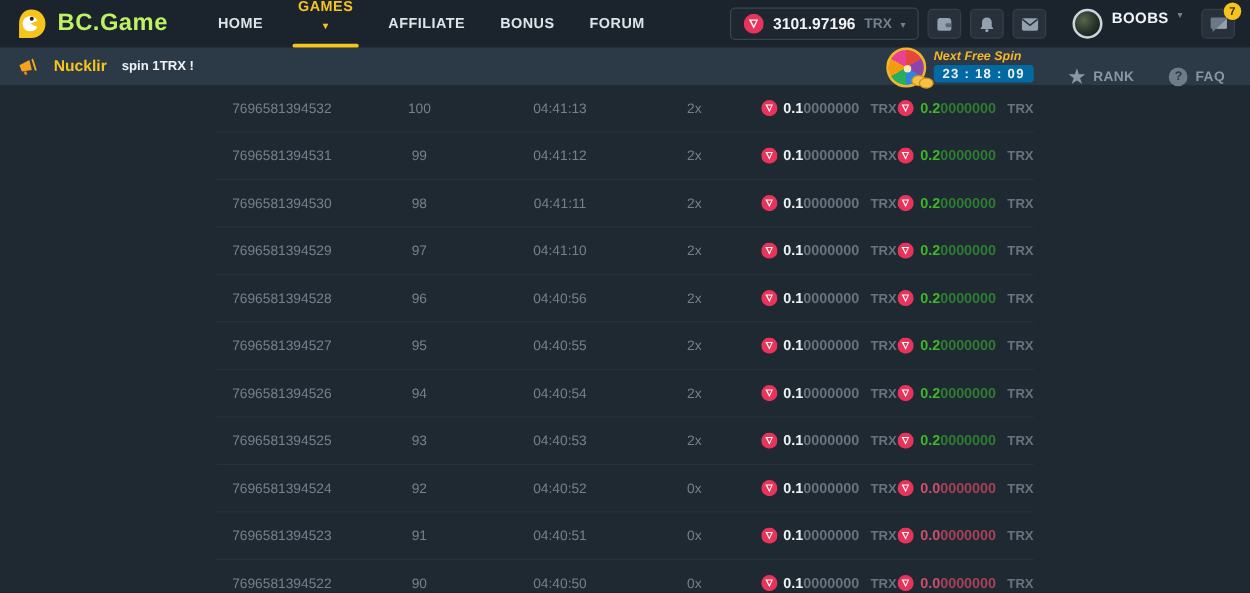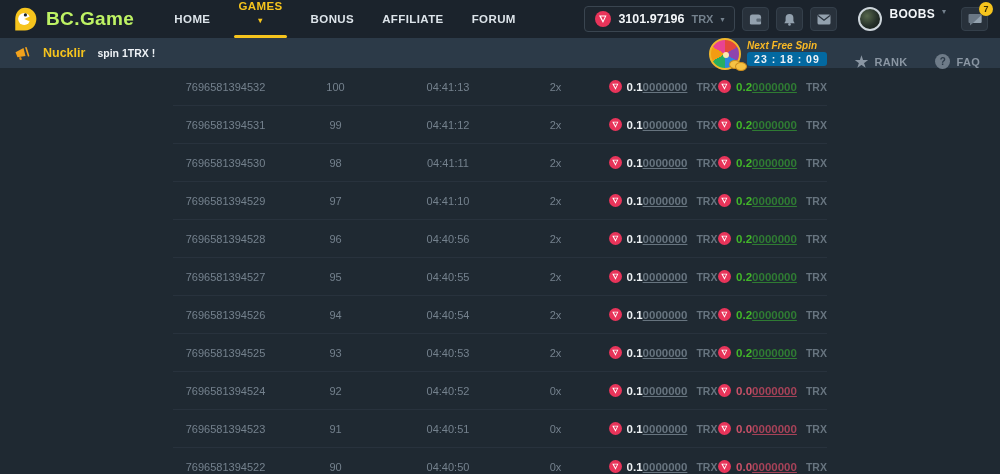--- a/index.html
+++ b/index.html
@@ -58,21 +58,21 @@
 
   
   .main { height:406px; background:#1f2932; }
   .bets-table { width:654px; margin:0 auto; }
   .row { display:grid; grid-template-columns:105px 115px 110px 105px 110px 109px;
          height:38px; align-items:center; border-bottom:1px solid #28323d; cursor:pointer; }
   .cell { text-align:center; font-size:11px; color:#74818d; }
   .money { display:flex; align-items:center; justify-content:center; gap:5px; }
   .amt { font-size:11.5px; font-weight:bold; }
   .amt b { color:#eef2f5; font-weight:bold; }
-  .amt .dim { color:#67747f; font-weight:bold;text-decoration:underline; }
+  .amt .dim { color:#67747f; font-weight:bold; }
   .payout.win b { color:#42b629; }
   .payout.win .dim { color:#2f7b33; }
   .payout.loss b { color:#ca5168; }
   .payout.loss .dim { color:#a64258; }
   .cur { color:#67747f; font-size:10.5px; font-weight:bold; margin-left:4px; }
   .coin-svg { display:flex; }
 </style>
 </head>
 <body>
 
@@ -92,24 +92,24 @@
     </div>
     <nav class="nav-menu">
       <div class="nav-item">
           <span>HOME</span>
         </div>
       <div class="nav-item active">
         <span>GAMES</span>
         <span class="nav-caret">▾</span>
       </div>
       <div class="nav-item">
-          <span>BONUS</span>
+          <span>AFFILIATE</span>
         </div>
       <div class="nav-item">
-          <span>AFFILIATE</span>
+          <span>BONUS</span>
         </div>
       <div class="nav-item">
           <span>FORUM</span>
         </div>
     </nav>
 
     <div class="nav-right">
       <div class="balance-box">
         <span class="coin-svg">
           <svg width="16" height="16" viewBox="0 0 16 16">

